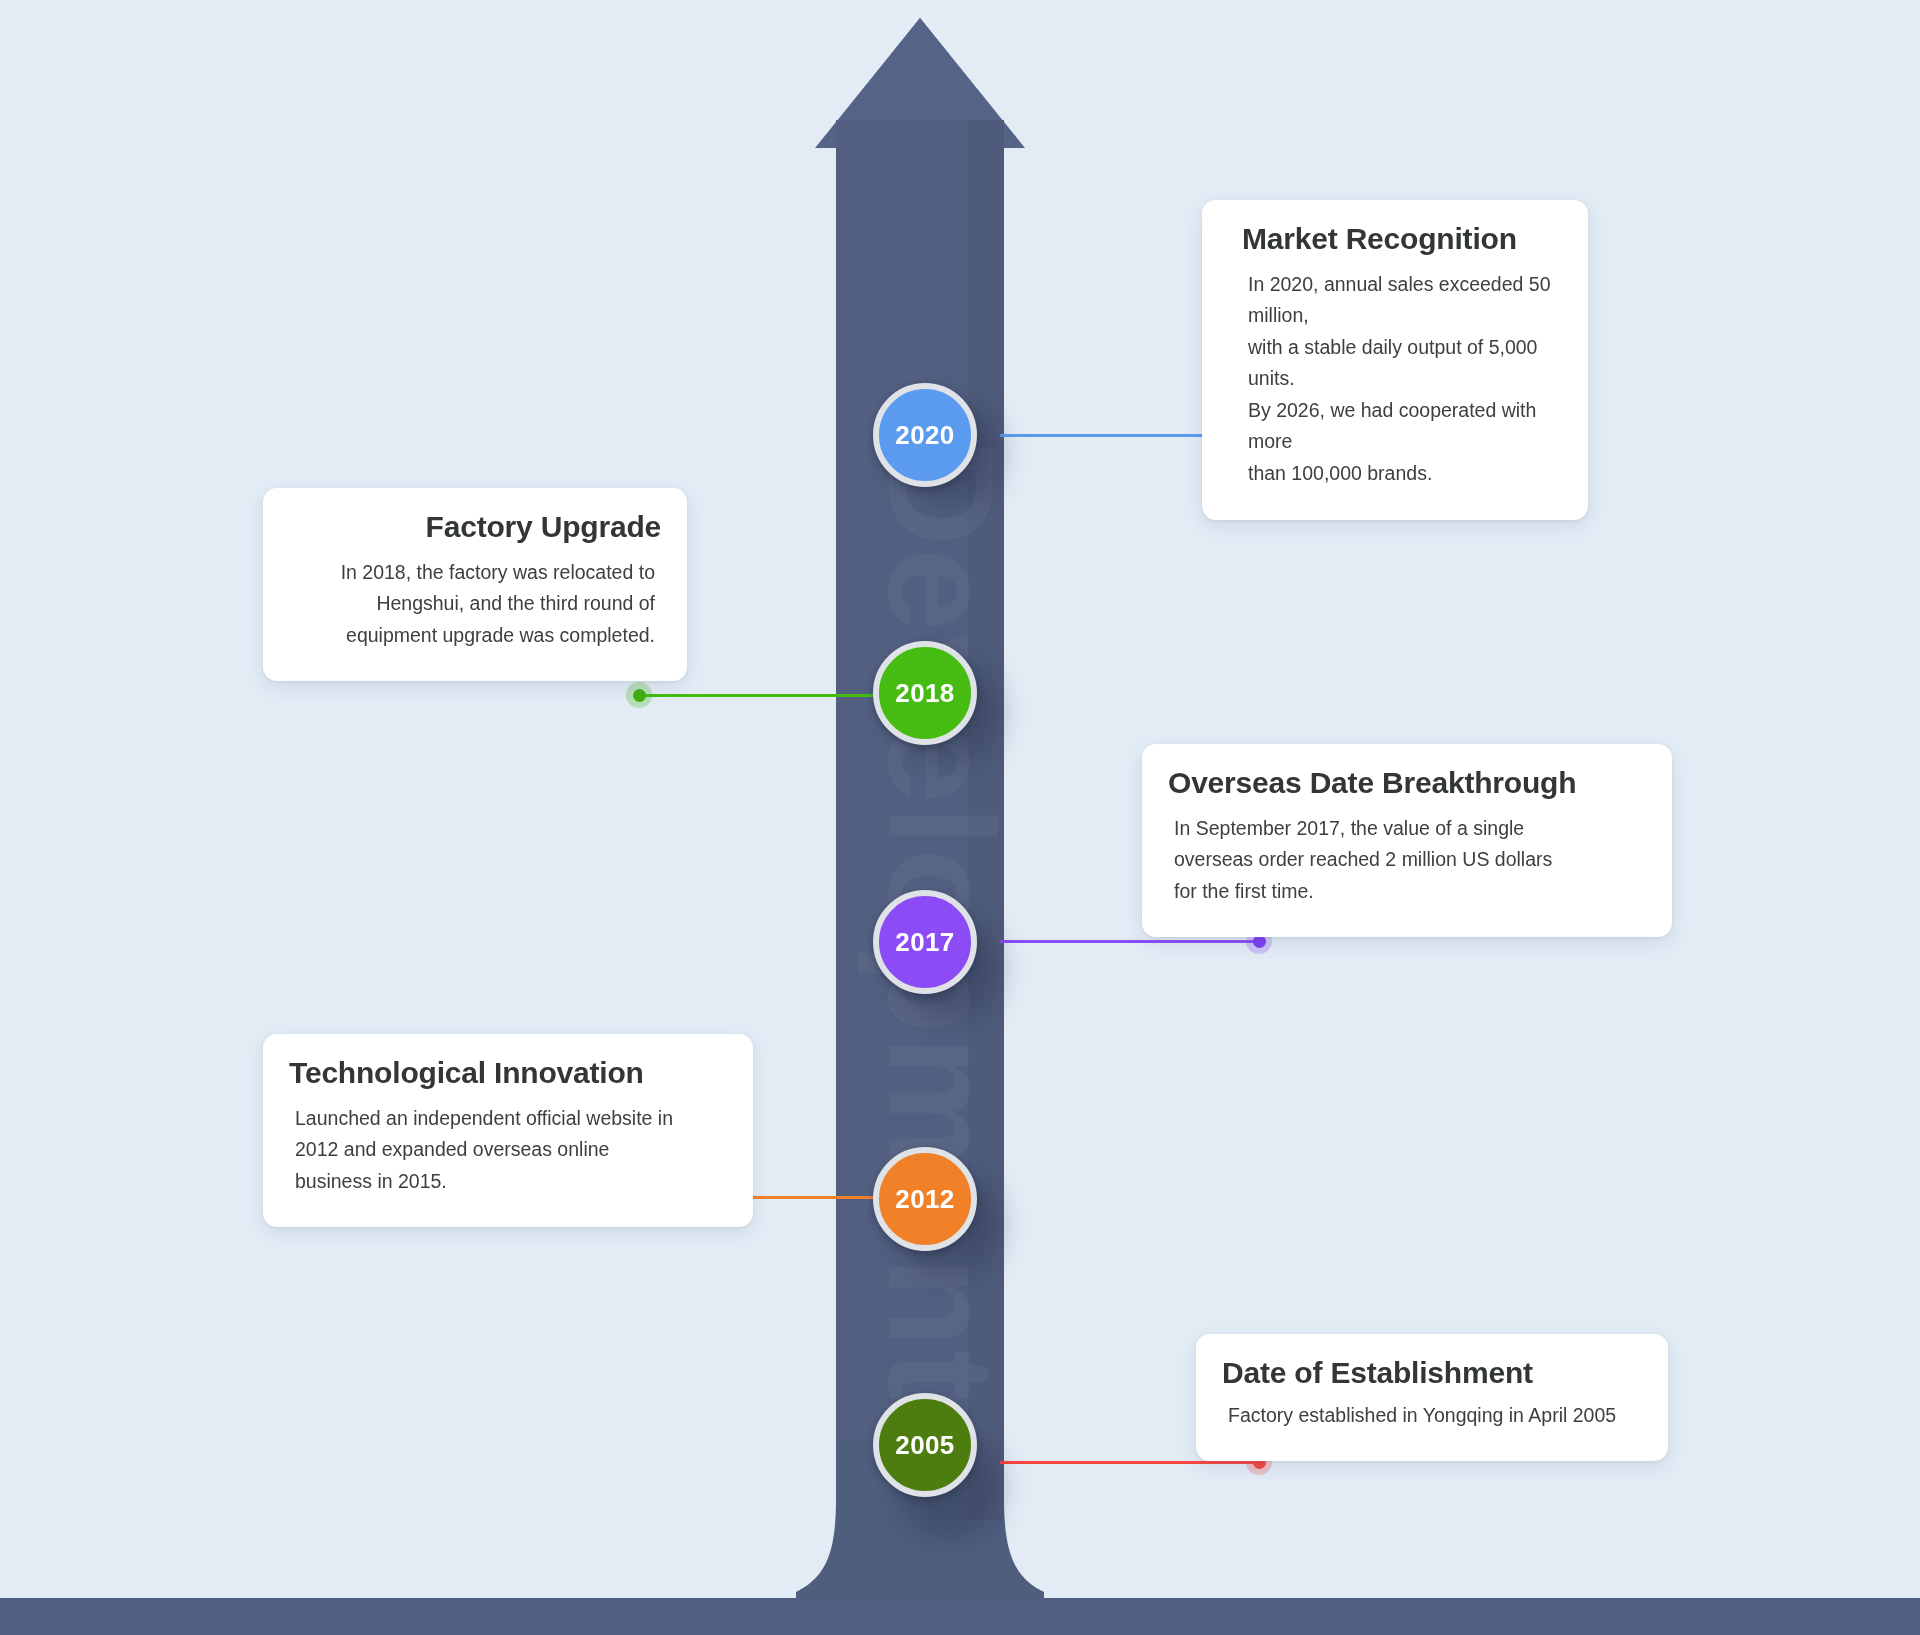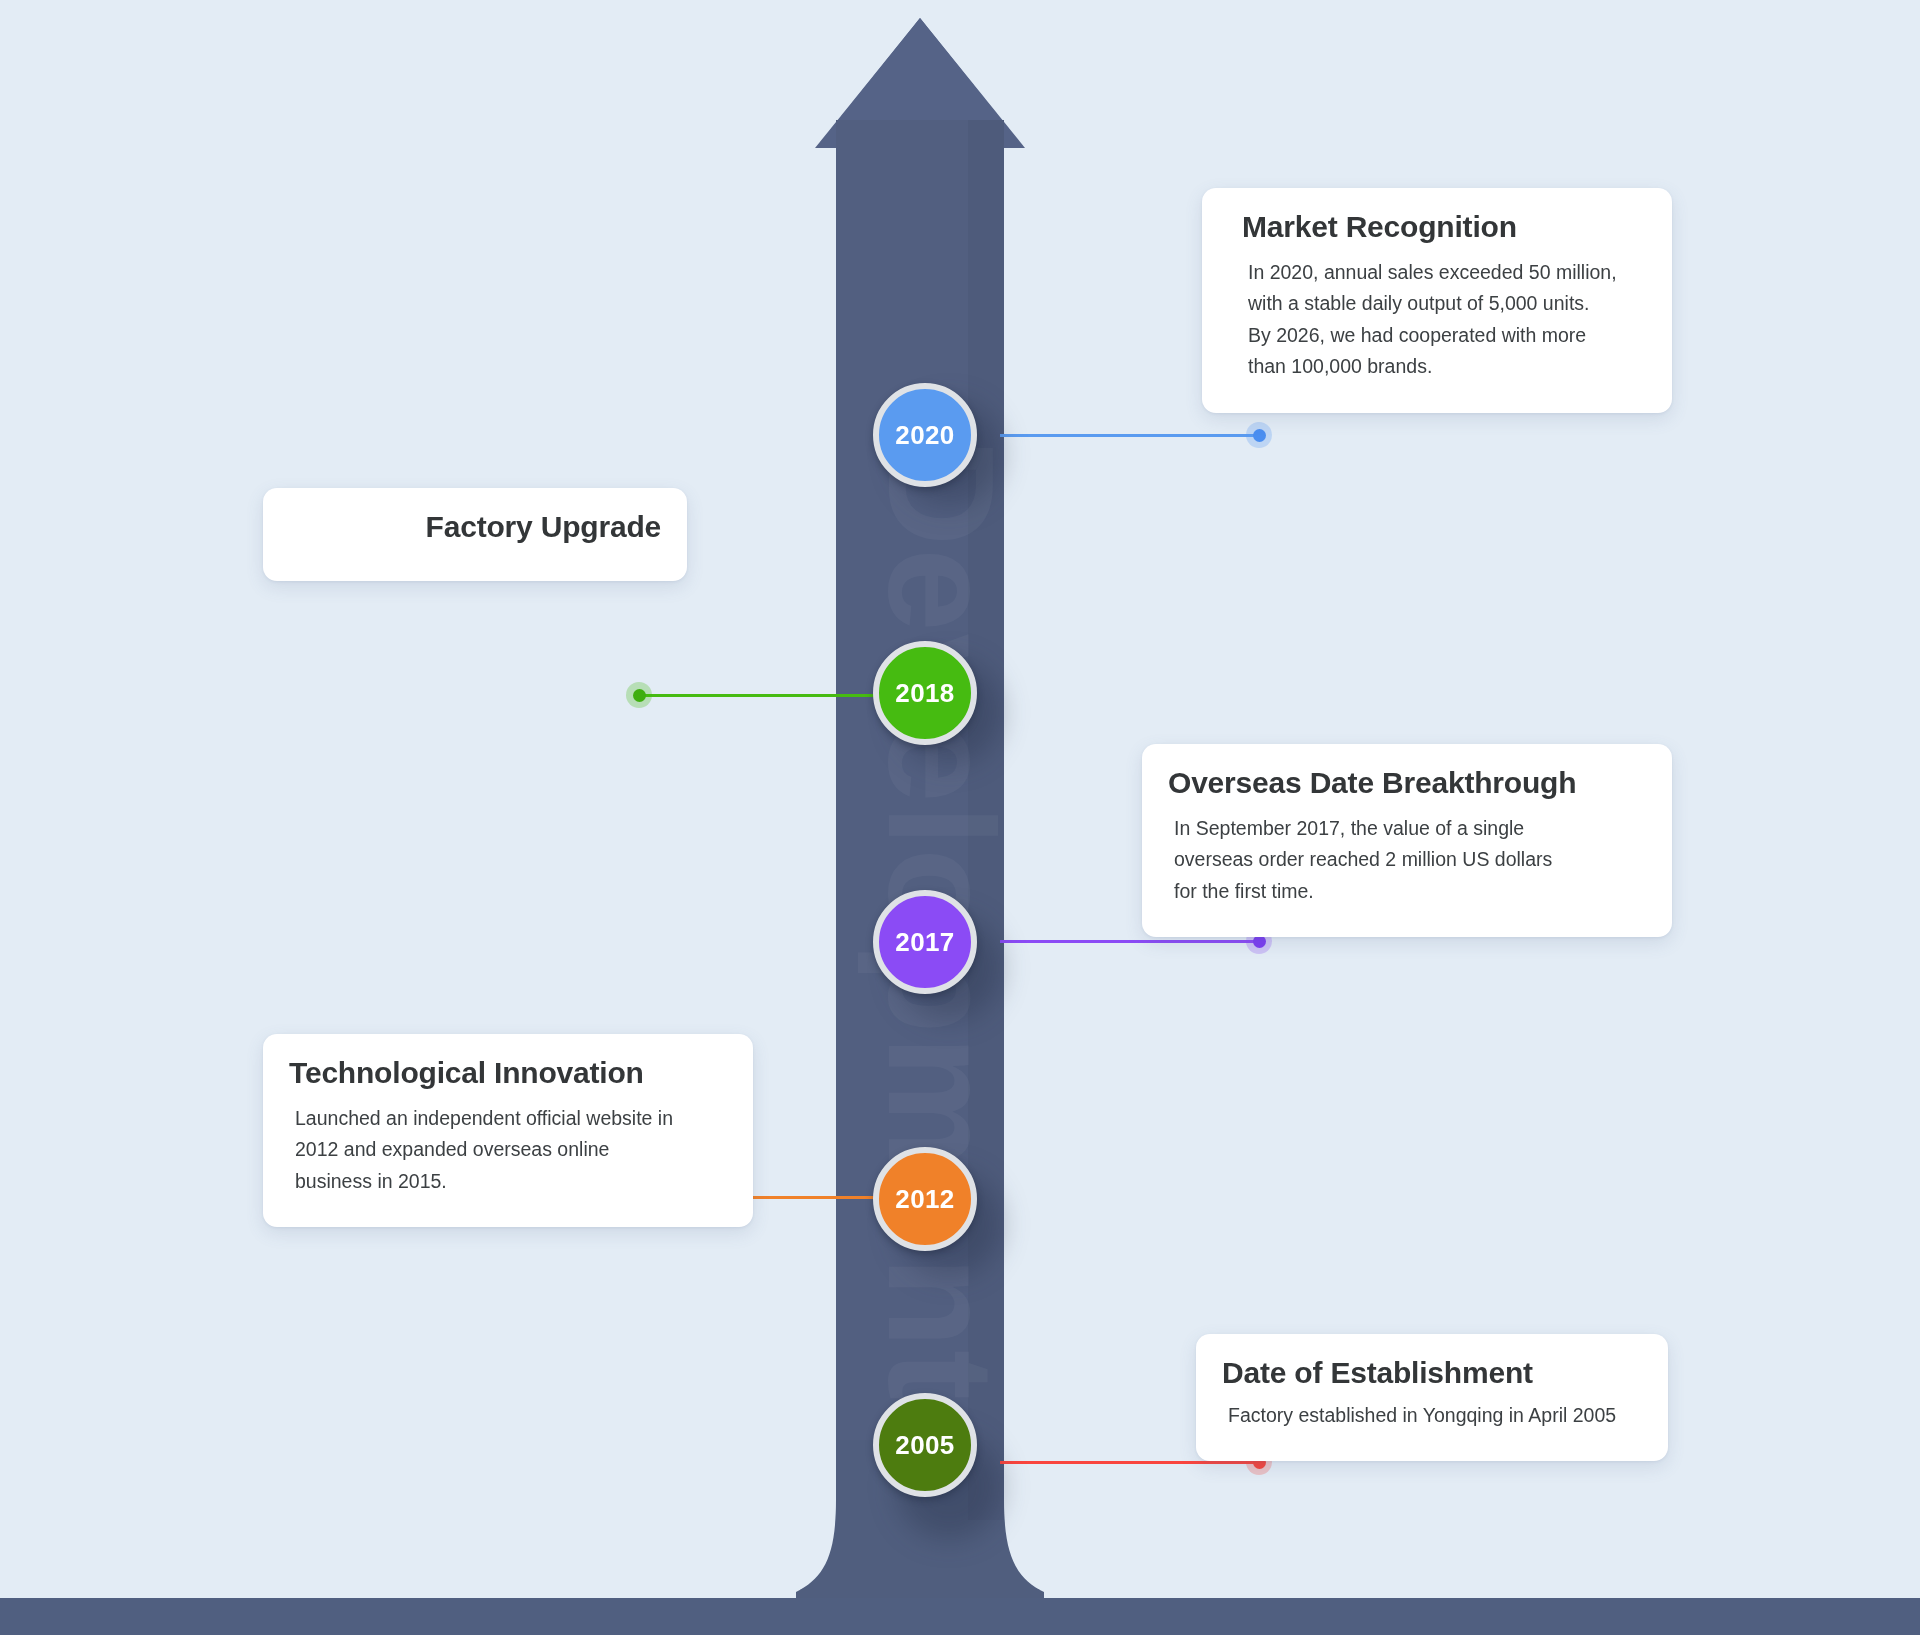--- a/index.html
+++ b/index.html
@@ -190,38 +190,41 @@
   <div id="bottom-bar"></div>
 
   <div class="node-shadow" style="left:897px; top:402px;"></div>
   <div class="connector-line" style="left:1000px; top:434px; width:260px; background:#5a9bf0;"></div>
   <div class="connector-dot" style="left:1246px; top:422px; background:rgba(90,155,240,0.28);">
       <i style="background:#4a8ef0;"></i>
     </div>
   <div class="year-node" style="left:873px; top:383px; background:#5a9bf0;">
     <span>2020</span>
   </div>
-  <div class="info-card" style="left:1202px; top:188px; width:470px;padding-left:40px;">
+  <div class="info-card" style="left:1202px; top:200px; width:386px;padding-left:40px;">
     <h2 class="card-title">Market Recognition</h2>
     <p class="card-body">In 2020, annual sales exceeded 50 million,
 with a stable daily output of 5,000 units.
 By 2026, we had cooperated with more
 than 100,000 brands.</p>
   </div>
 
   <div class="node-shadow" style="left:897px; top:660px;"></div>
   <div class="connector-line" style="left:640px; top:694px; width:245px; background:#46bb11;"></div>
   <div class="connector-dot" style="left:626px; top:682px; background:rgba(70,187,17,0.28);">
       <i style="background:#3fae10;"></i>
     </div>
   <div class="year-node" style="left:873px; top:641px; background:#46bb11;">
     <span>2018</span>
   </div>
   <div class="info-card" style="left:263px; top:488px; width:424px;text-align:right;">
     <h2 class="card-title">Factory Upgrade</h2>
+    <p class="card-body">In 2018, the factory was relocated to
+Hengshui, and the third round of
+equipment upgrade was completed.</p>
   </div>
 
   <div class="node-shadow" style="left:897px; top:916px;"></div>
   <div class="connector-line" style="left:1000px; top:940px; width:260px; background:#8b4bf5;"></div>
   <div class="connector-dot" style="left:1246px; top:928px; background:rgba(139,75,245,0.26);">
       <i style="background:#7b3df0;"></i>
     </div>
   <div class="year-node" style="left:873px; top:890px; background:#8b4bf5;">
     <span>2017</span>
   </div>

